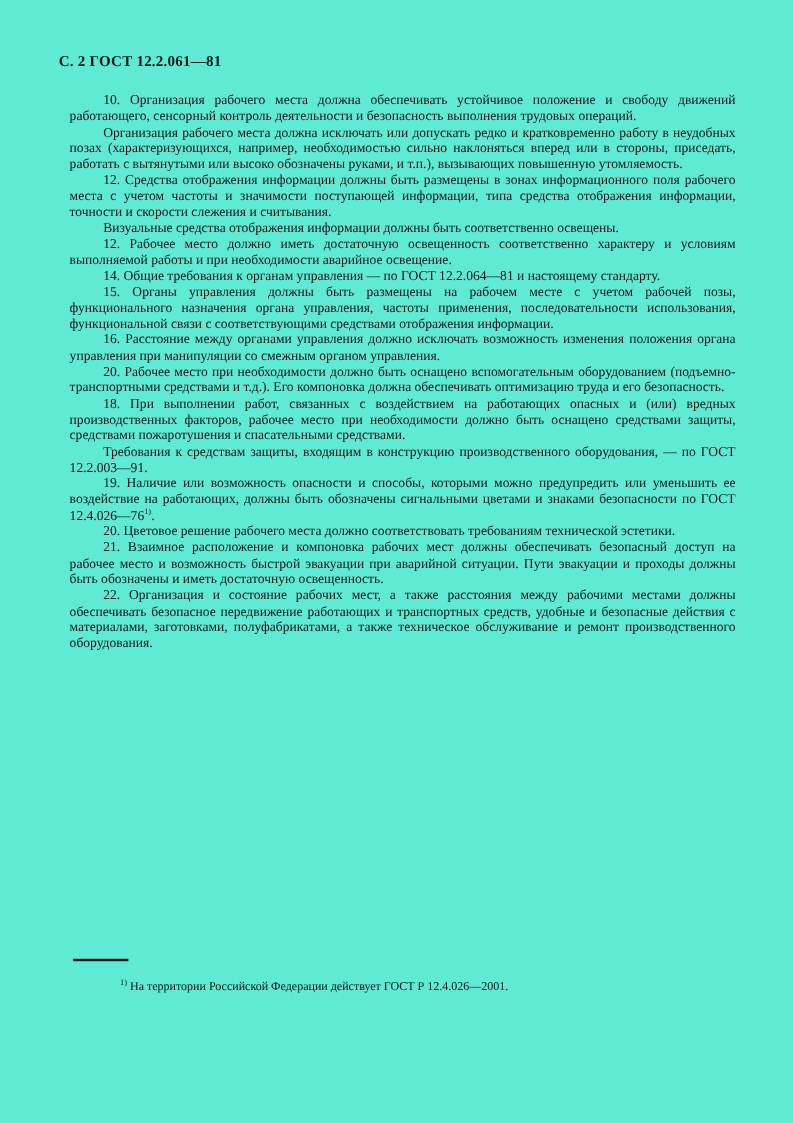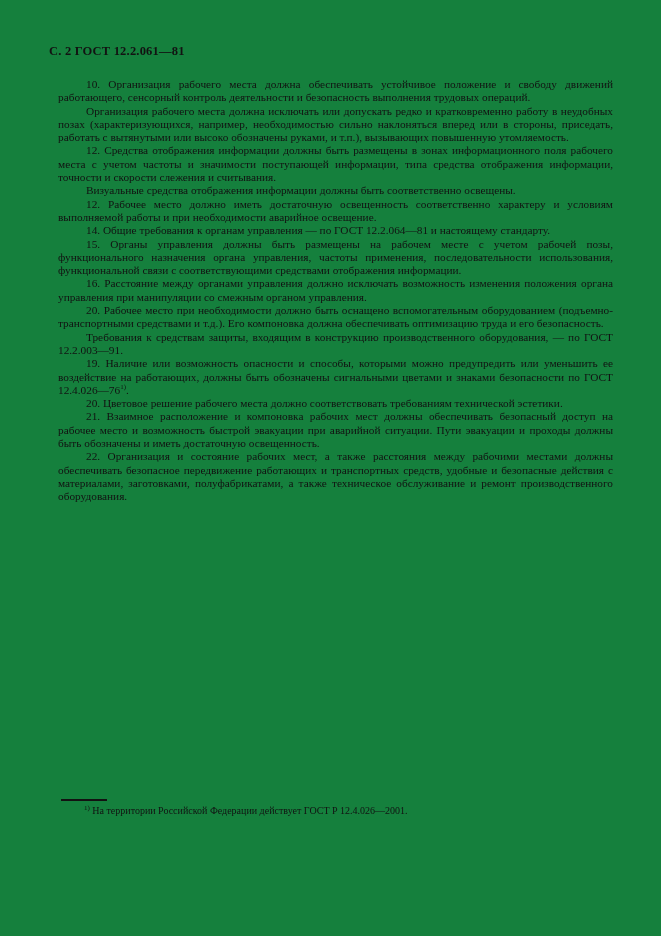--- a/index.html
+++ b/index.html
@@ -11,21 +11,21 @@
     width: 661px;
     height: 936px;
     position: relative;
     overflow: hidden;
     font-family: "Liberation Serif", "DejaVu Serif", serif;
     color: #121212;
   }
   .page {
     position: absolute;
     inset: 0;
-    background: #15803d;
+    background: #5eead4;
   }
   .page-header {
     position: absolute;
     left: 49px;
     top: 44px;
     font-size: 12.5px;
     font-weight: bold;
     letter-spacing: 0.2px;
     white-space: nowrap;
   }
@@ -55,21 +55,21 @@
     width: 555px;
   }
   .footnote-rule {
     width: 46px;
     height: 0;
     border-top: 2px solid #121212;
     margin-left: 3px;
     margin-bottom: 4px;
   }
   .footnote-text {
-    margin: 0;
+    margin: 16px;
     font-size: 10px;
     line-height: 12.5px;
     text-indent: 26px;
     text-align: justify;
   }
 </style>
 </head>
 <body>
 
 <div class="page">
@@ -78,20 +78,21 @@
   <div class="content">
       <p class="para">10. Организация рабочего места должна обеспечивать устойчивое положение и свободу движений работающего, сенсорный контроль деятельности и безопасность выполнения трудовых операций.</p>
       <p class="para">Организация рабочего места должна исключать или допускать редко и кратковременно работу в неудобных позах (характеризующихся, например, необходимостью сильно наклоняться вперед или в стороны, приседать, работать с вытянутыми или высоко обозначены руками, и т.п.), вызывающих повышенную утомляемость.</p>
       <p class="para">12. Средства отображения информации должны быть размещены в зонах информационного поля рабочего места с учетом частоты и значимости поступающей информации, типа средства отображения информации, точности и скорости слежения и считывания.</p>
       <p class="para">Визуальные средства отображения информации должны быть соответственно освещены.</p>
       <p class="para">12. Рабочее место должно иметь достаточную освещенность соответственно характеру и условиям выполняемой работы и при необходимости аварийное освещение.</p>
       <p class="para">14. Общие требования к органам управления — по ГОСТ  12.2.064—81 и настоящему стандарту.</p>
       <p class="para">15. Органы управления должны быть размещены на рабочем месте с учетом рабочей позы, функционального назначения органа управления, частоты применения, последовательности использования, функциональной связи с соответствующими средствами отображения информации.</p>
       <p class="para">16. Расстояние между органами управления должно исключать возможность изменения положения органа управления при манипуляции со смежным органом управления.</p>
       <p class="para">20. Рабочее место при необходимости должно быть оснащено вспомогательным оборудованием (подъемно-транспортными средствами и т.д.). Его компоновка должна обеспечивать оптимизацию труда и его безопасность.</p>
+      <p class="para">18. При выполнении работ, связанных с воздействием на работающих опасных и (или) вредных производственных факторов, рабочее место при необходимости должно быть оснащено средствами защиты, средствами пожаротушения и спасательными средствами.</p>
       <p class="para">Требования к средствам защиты, входящим в конструкцию производственного оборудования, — по ГОСТ  12.2.003—91.</p>
       <p class="para">19. Наличие или возможность опасности и способы, которыми можно предупредить или уменьшить ее воздействие на работающих, должны быть обозначены сигнальными цветами и знаками безопасности по ГОСТ  12.4.026—76<sup>1)</sup>.</p>
       <p class="para">20. Цветовое решение рабочего места должно соответствовать требованиям технической эстетики.</p>
       <p class="para">21. Взаимное расположение и компоновка рабочих мест должны обеспечивать безопасный доступ на рабочее место и возможность быстрой эвакуации при аварийной ситуации. Пути эвакуации и проходы должны быть обозначены и иметь достаточную освещенность.</p>
       <p class="para">22. Организация и состояние рабочих мест, а также расстояния между рабочими местами должны обеспечивать безопасное передвижение работающих и транспортных средств, удобные и безопасные действия с материалами, заготовками, полуфабрикатами, а также техническое обслуживание и ремонт производственного оборудования.</p>
     </div>
 
   <div class="footnote-block">
     <div class="footnote-rule"></div>
     <p class="footnote-text"><sup>1)</sup> <span>На территории Российской Федерации действует ГОСТ Р 12.4.026—2001.</span></p>

